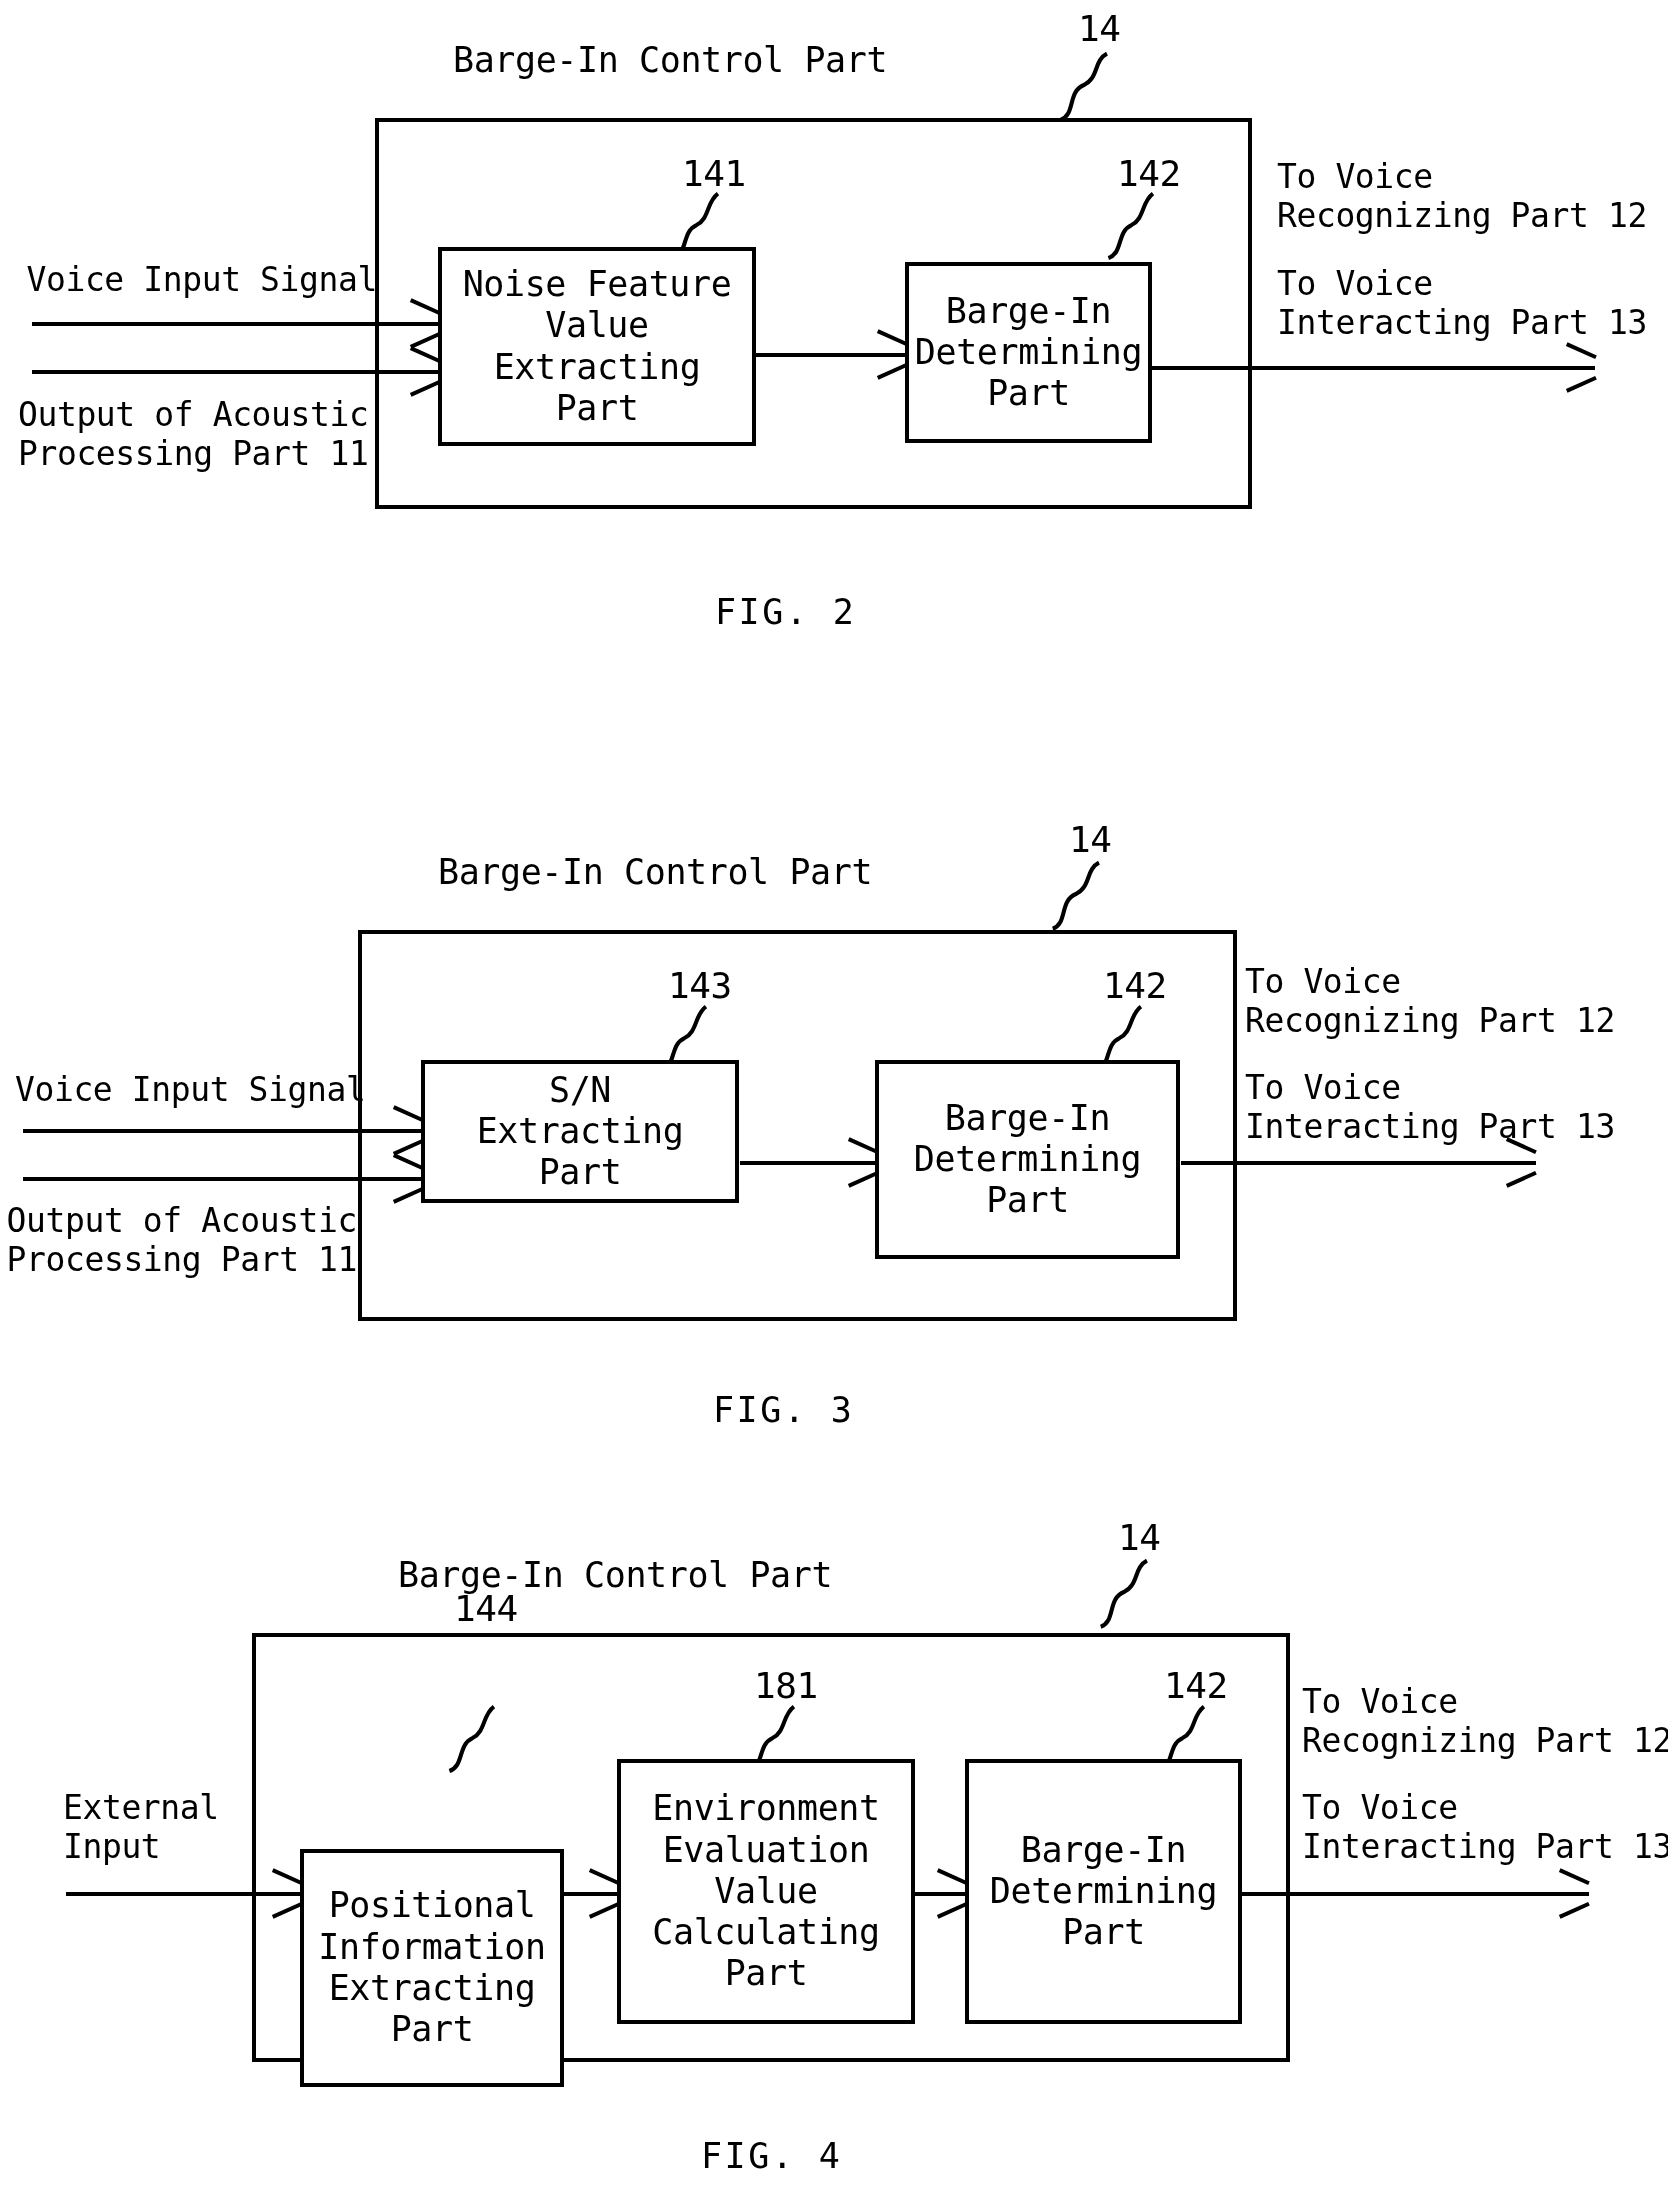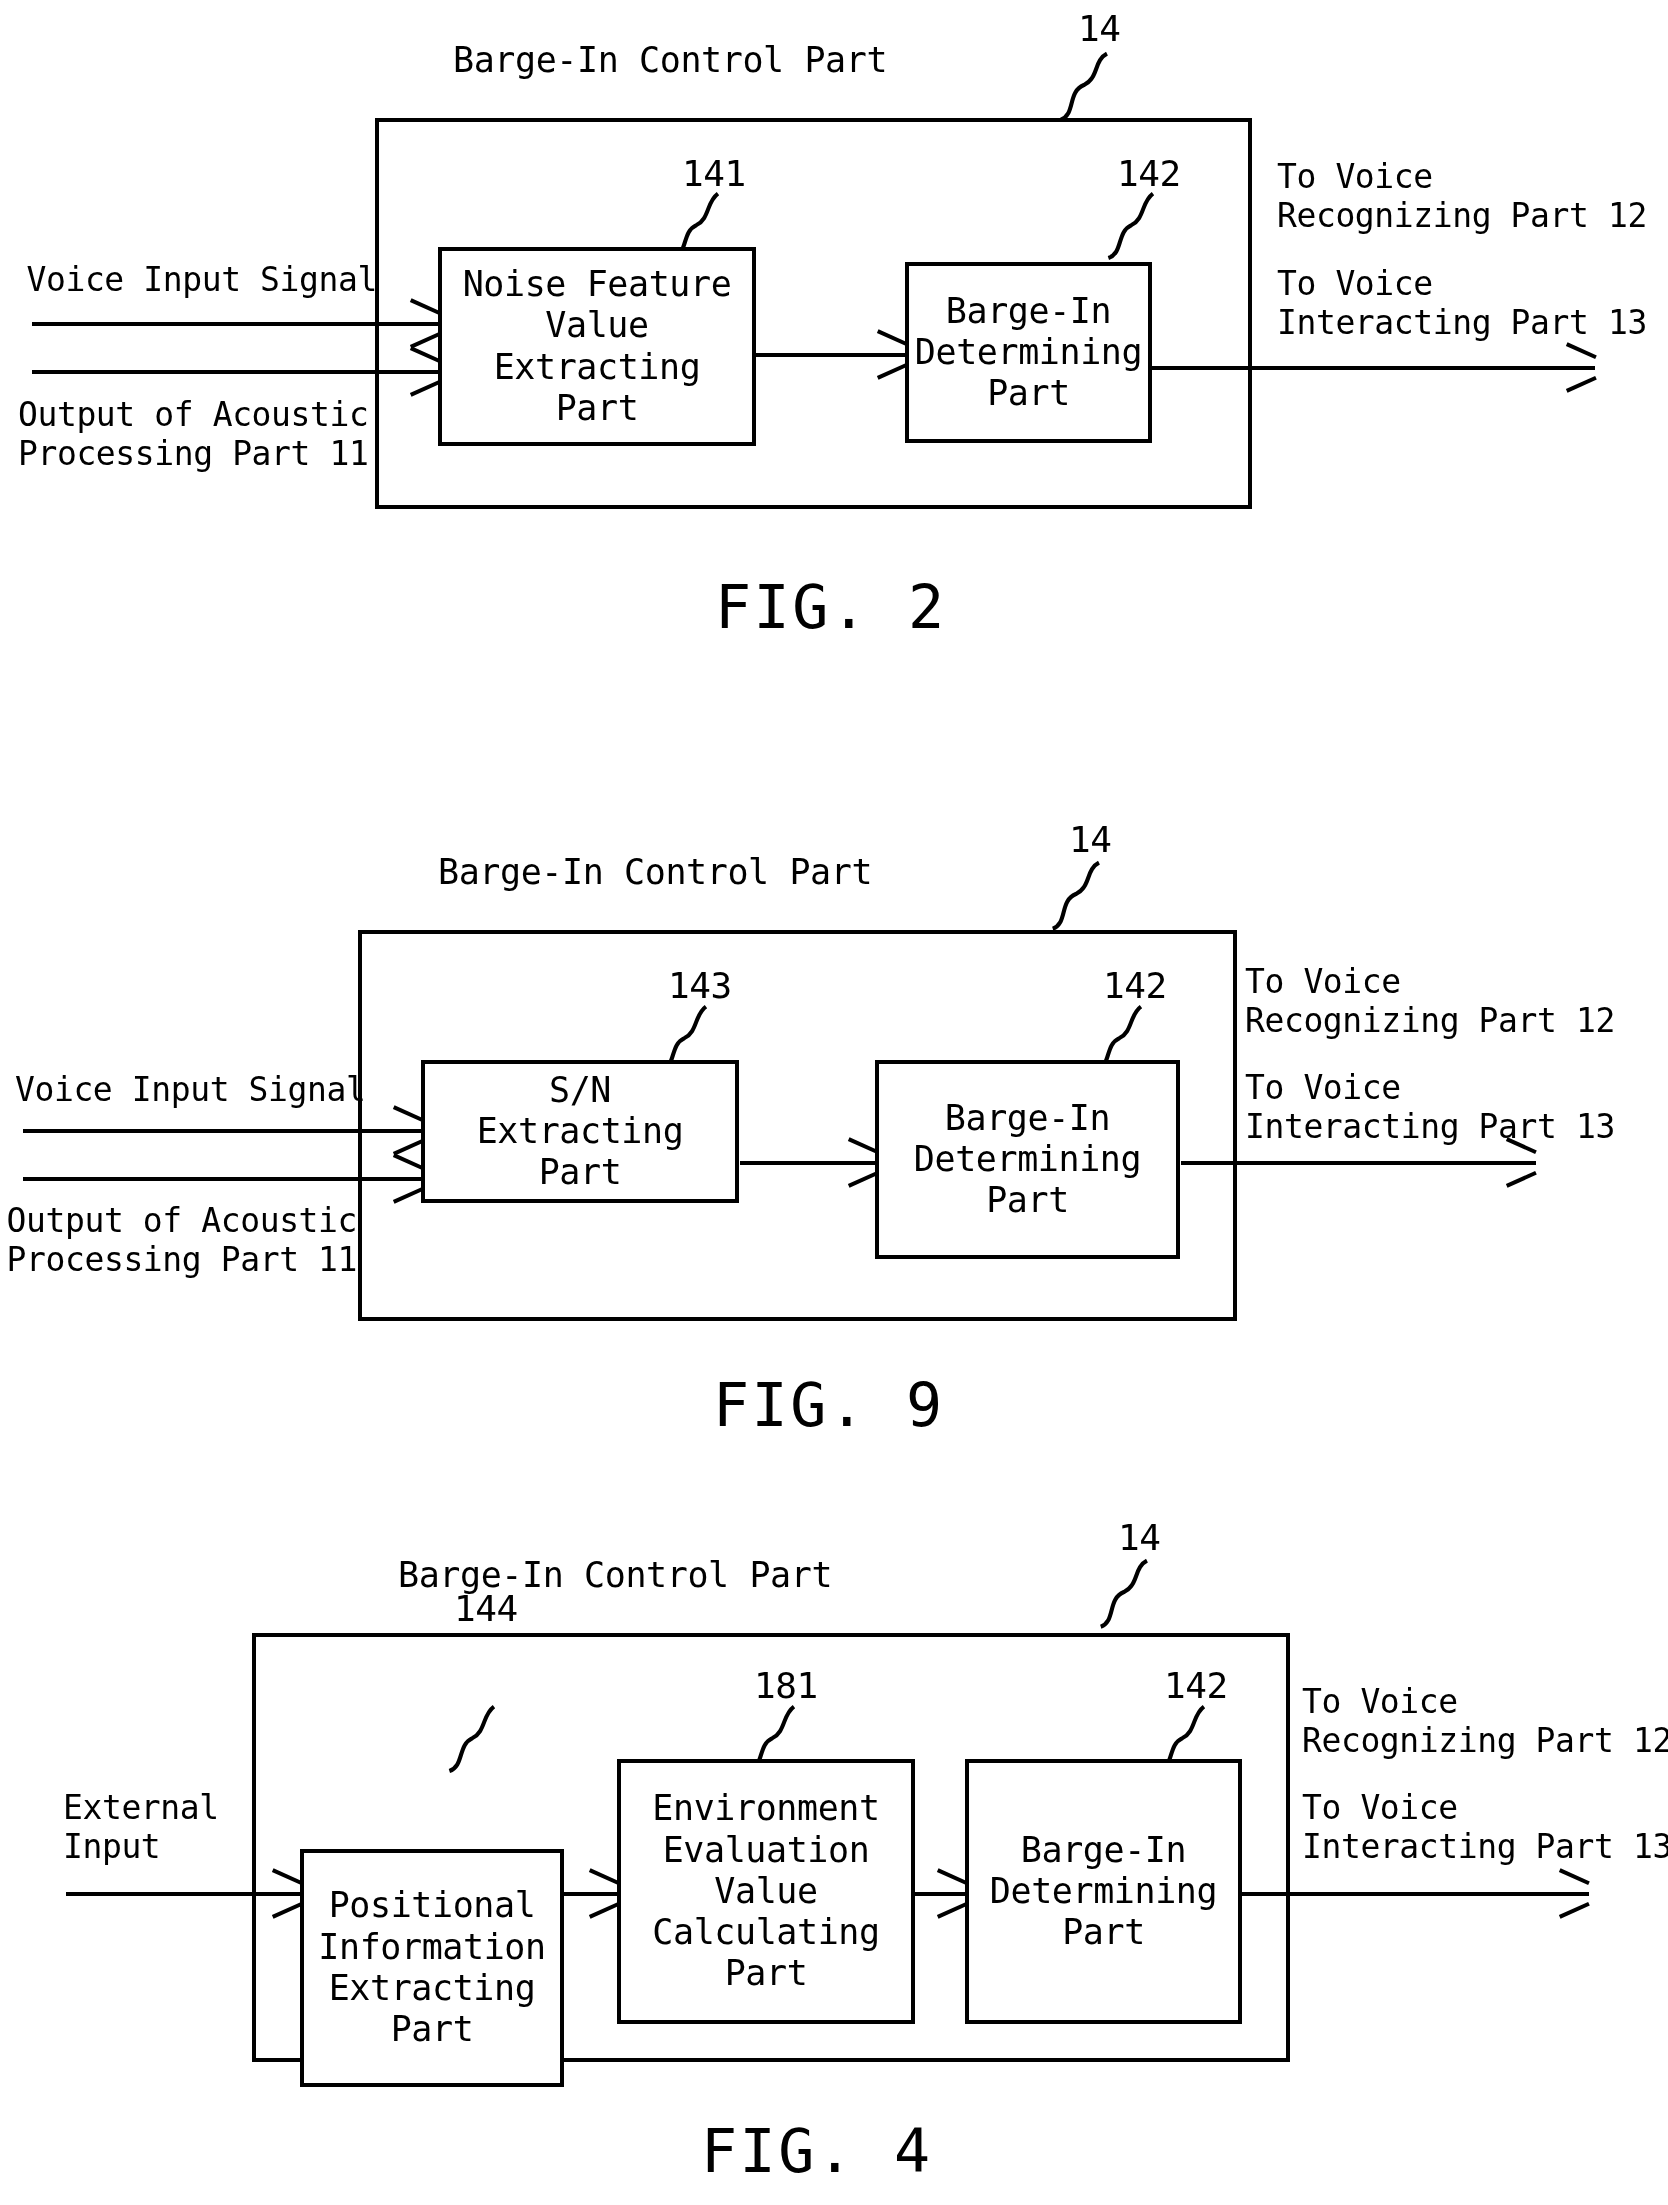--- a/index.html
+++ b/index.html
@@ -25,21 +25,21 @@
     position: absolute;
     white-space: pre;
     line-height: 1.18;
     letter-spacing: -0.4px;
     font-weight: 500;
   }
   .t-title   { font-size: 35px; }
   .t-ref     { font-size: 36px; }
   .t-io      { font-size: 33px; }
   .t-box     { font-size: 35px; text-align: center; }
-  .t-cap     { font-size: 60px; letter-spacing: 2.5px; }
+  .t-cap     { font-size: 35px; letter-spacing: 2.5px; margin-top: 20px; }
 
   .outer {
     position: absolute;
     border: 4.1px solid #000;
     box-sizing: border-box;
     background: transparent;
   }
   .ibox {
     position: absolute;
     border: 4.1px solid #000;
@@ -179,21 +179,21 @@
   <div class="arrow" style="left:846px; top:1147px;"></div>
 
   <div class="hline" style="left:1181px; top:1161px; width:355px;"></div>
   <div class="arrow" style="left:1504px; top:1147px;"></div>
 
   <div class="lbl t-io" style="left:1245px; top:963px;">To Voice
 Recognizing Part 12</div>
   <div class="lbl t-io" style="left:1245px; top:1069px;">To Voice
 Interacting Part 13</div>
 
-  <div class="lbl t-cap" style="left:713px; top:1370px;">FIG. 9</div>
+  <div class="lbl t-cap" style="left:713px; top:1370px;">FIG. 3</div>
 </div>
 
 <div class="fig">
 
   <div class="lbl t-ref" style="left:1118px; top:1517px;">14</div>
   <svg class="leadsvg" style="left:1076px; top:1557px; width:99px; height:75px;" viewBox="0 0 120 90" width="99" height="75">
     <path d="M30 84 C 48 78, 38 50, 58 42 C 76 34, 70 12, 86 4" stroke="#000" stroke-width="5" fill="none"></path>
   </svg>
 
   <div class="lbl t-title" style="left:398px; top:1555px;">Barge-In Control Part</div>

